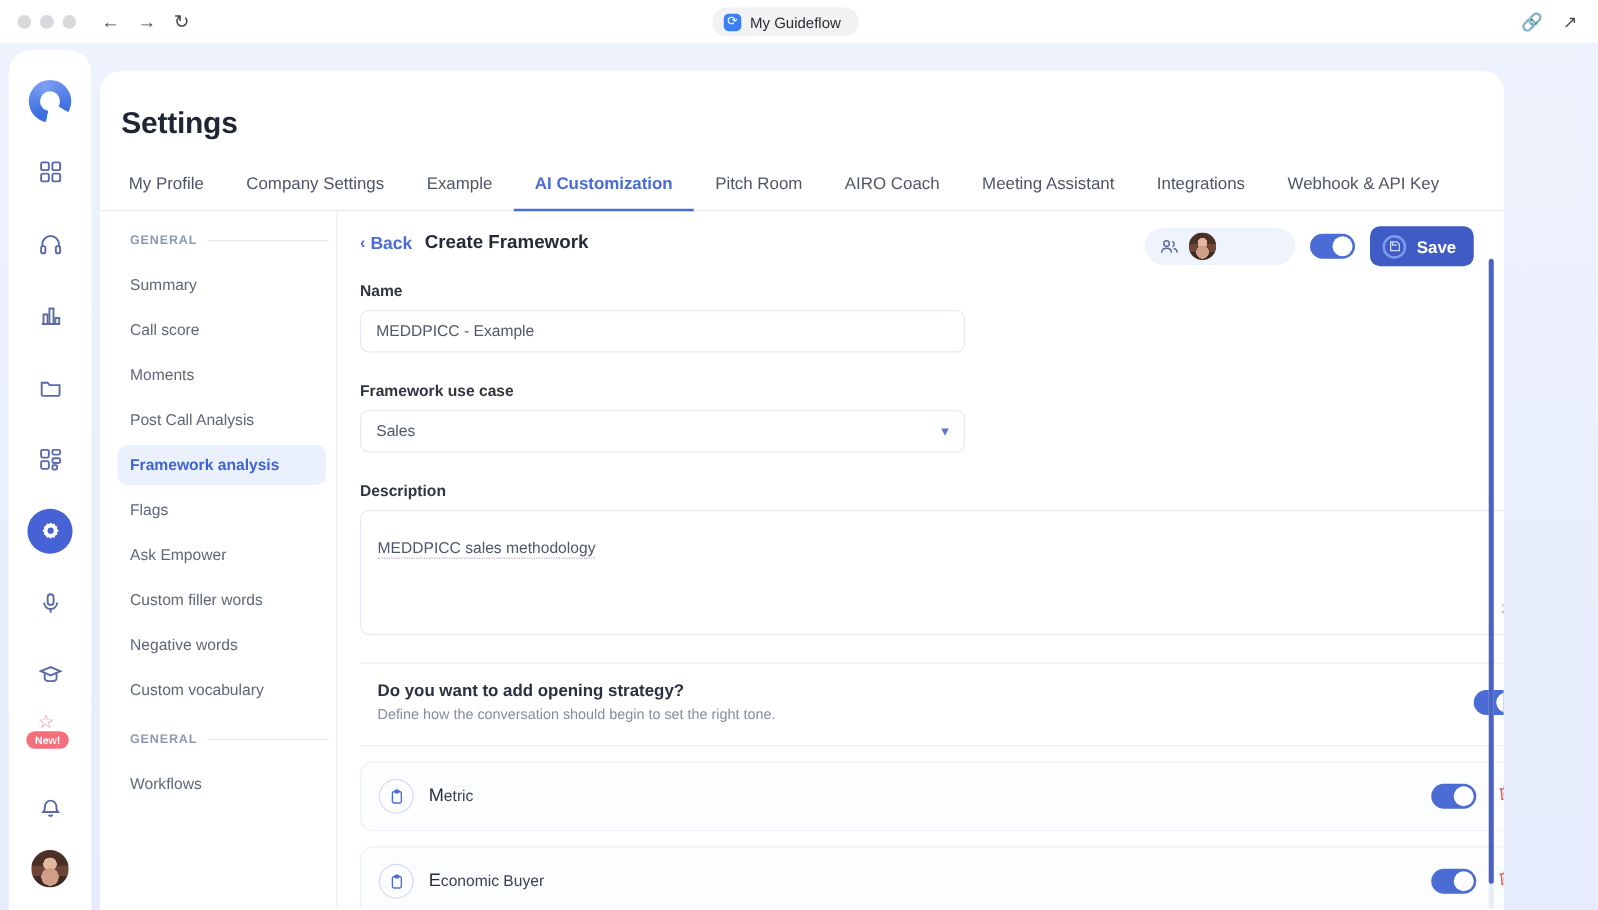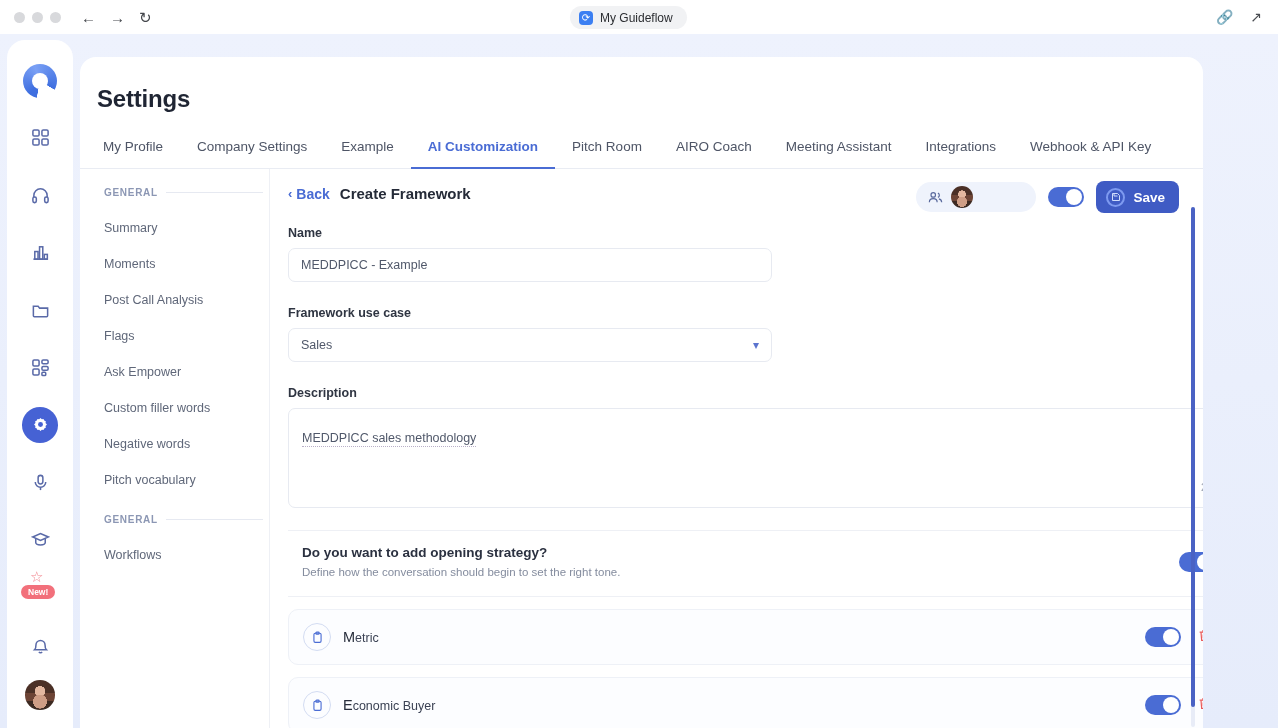--- a/index.html
+++ b/index.html
@@ -381,27 +381,29 @@
     </div>
 
     <div class="body-split">
 
       <div class="settings-nav">
         <div class="nav-group">
           <span>GENERAL</span>
           <span class="rule"></span>
         </div>
         <div class="nav-item">Summary</div>
+        <div class="nav-item">Call score</div>
         <div class="nav-item">Moments</div>
         <div class="nav-item">Post Call Analysis</div>
+        <div class="nav-item active">Framework analysis</div>
         <div class="nav-item">Flags</div>
         <div class="nav-item">Ask Empower</div>
         <div class="nav-item">Custom filler words</div>
         <div class="nav-item">Negative words</div>
-        <div class="nav-item">Pitch vocabulary</div>
+        <div class="nav-item">Custom vocabulary</div>
         <div class="nav-group advanced">
           <span>GENERAL</span>
           <span class="rule"></span>
         </div>
         <div class="nav-item">Workflows</div>
       </div>
 
       <div class="main">
 
         <div class="crumb-row">

